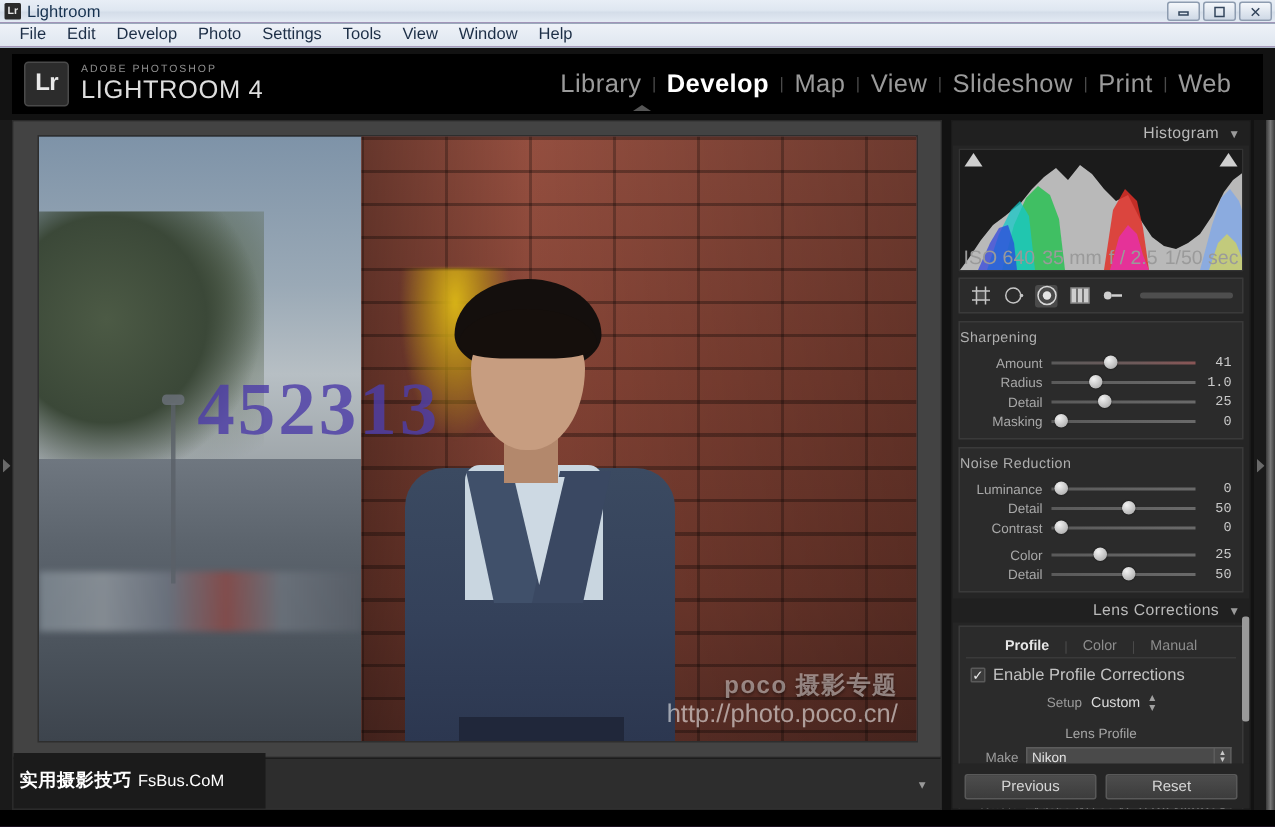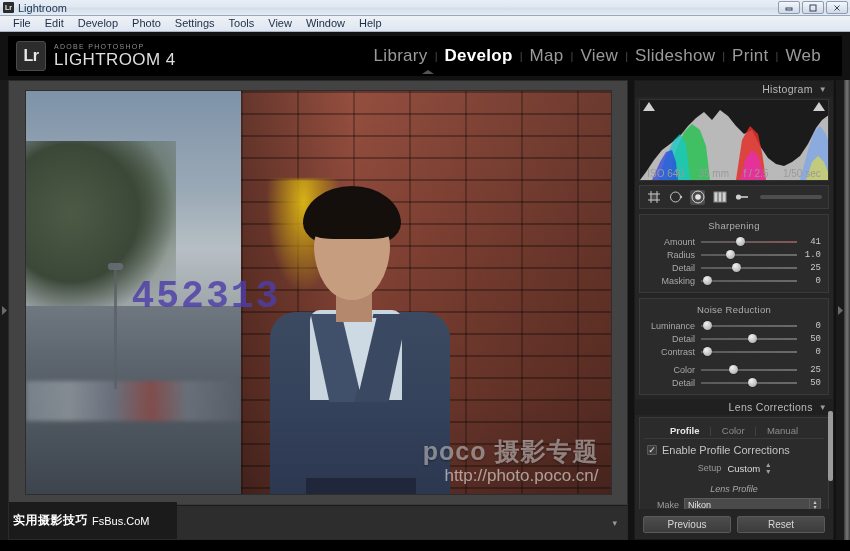--- a/index.html
+++ b/index.html
@@ -141,32 +141,32 @@
   .lapel-l{ position:absolute;left:72px;top:128px;width:34px;height:88px;background:#40506a;
         transform:skewX(12deg); }
   .lapel-r{ position:absolute;left:116px;top:128px;width:34px;height:88px;background:#3a4862;
         transform:skewX(-12deg); }
   .v-open{ position:absolute;left:95px;top:132px;width:34px;height:72px;background:#cdd9e3;
         clip-path:polygon(50% 100%, 0 0, 100% 0); }
   .trousers{ position:absolute;left:58px;top:292px;width:110px;height:16px;background:#20273a; }
 
   .poco{
     position:absolute; right:12px; bottom:26px;
-    color:rgba(255,255,255,.45); font-size:25px; letter-spacing:1px;
+    color:rgba(255,255,255,.45); font-size:16px; letter-spacing:1px;
     font-weight:bold; text-shadow:0 1px 2px rgba(0,0,0,.4);
   }
   .poco-sub{
     position:absolute; right:12px; bottom:8px;
     color:rgba(255,255,255,.55); font-size:17px;padding-left:22px;
   }
   .wm-code{
     position:absolute; left:106px; top:152px;
-    color:#4e3ea8; font-size:38px; font-weight:bold;
-    font-family:Liberation Mono, monospace;
-    letter-spacing:2px; opacity:.82;margin-top:32px;
+    color:#4e3ea8; font-size:50px; font-weight:bold;
+    font-family:Liberation Serif, serif;
+    letter-spacing:2px; opacity:.82;
   }
 
   
   .center-toolbar{
     position:absolute; left:0; bottom:0; width:618px; height:34px;
     background:#2d2d2d; border-top:1px solid #1c1c1c;
     display:flex; align-items:center; padding:0 10px;
   }
   .tbtn{
     height:17px; min-width:22px; background:#4a4a4a; border:1px solid #585858;
@@ -204,36 +204,36 @@
     border:1px solid #333; position:relative; overflow:hidden;
   }
   .clip-tri{
     position:absolute; top:2px; width:0;height:0; border-left:6px solid transparent;
     border-right:6px solid transparent; border-bottom:9px solid #cfcfcf;
   }
   .clip-l{ left:3px; } .clip-r{ right:3px; }
   .hist-exif{
     position:absolute; bottom:1px; left:0; width:100%;
     display:flex; justify-content:space-around;
-    color:#9a9a9a; font-size:10px;
+    color:#9a9a9a; font-size:13px;
   }
 
   .tool-strip{
     margin:4px 4px 0 4px; height:24px; background:#2b2b2b;
     border:1px solid #3a3a3a; display:flex; align-items:center; padding:0 6px; gap:7px;
   }
   .tool-ico{ width:15px;height:15px; display:flex;align-items:center;justify-content:center; }
   .tool-ico.active{ background:#4a4a4a; border-radius:2px; }
   .brush-slider{ flex:1; height:4px; background:#4e4e4e; border-radius:2px; margin-left:4px; }
 
   .section{
     margin:5px 4px 0 4px; background:#2b2b2b; border:1px solid #3a3a3a;
     padding:3px 0 5px 0;
   }
-  .sec-title{ text-align:center; color:#aeaeae; font-size:9.5px; padding:2px 0 4px 0; letter-spacing:.3px; }
+  .sec-title{ text-align:left; color:#aeaeae; font-size:9.5px; padding:2px 0 4px 0; letter-spacing:.3px; }
   .row{ display:flex; align-items:center; height:13px; padding:0 7px; }
   .row-label{ width:54px; text-align:right; color:#a8a8a8; font-size:9px; padding-right:6px; }
   .slider{ position:relative; flex:1; height:11px; }
   .slider-track{
     position:absolute; top:5px; left:0; right:0; height:2px;
     background:linear-gradient(to right,#5a5a5a,#6a6a6a);
   }
   .slider-track.warm{ background:linear-gradient(to right,#5a5a5a 0%, #6e5a5a 60%, #8a5656 100%); }
   .knob{
     position:absolute; top:1px; width:9px;height:9px; border-radius:50%;
@@ -255,21 +255,21 @@
     width:10px;height:10px;background:#3c3c3c;border:1px solid #5a5a5a;border-radius:1px;
     display:flex;align-items:center;justify-content:center; color:#e8e8e8; font-size:9px; margin-right:5px;
   }
   .check-label{ color:#c3c3c3; font-size:11px; }
 
   .setup-row{ display:flex; align-items:center; justify-content:center; padding:2px 0 5px 0; gap:6px; }
   .setup-label{ color:#9a9a9a; font-size:9px; }
   .setup-val{ color:#dcdcdc; font-size:9.5px; }
   .stepper{ color:#a0a0a0; font-size:8px; line-height:.9; }
 
-  .lp-title{ text-align:center; color:#a6a6a6; font-size:9px; padding:4px 0 3px 0;font-style:italic; }
+  .lp-title{ text-align:center; color:#a6a6a6; font-size:9px; padding:4px 0 3px 0; }
   .lp-row{ display:flex; align-items:center; height:15px; padding:0 7px; margin-bottom:3px; }
   .lp-label{ width:37px; text-align:right; color:#9c9c9c; font-size:9px; padding-right:5px; }
   .lp-select{
     flex:1; height:14px; background:#4a4a4a; border:1px solid #5c5c5c;
     display:flex; align-items:center; padding:0 3px;
     color:#e2e2e2; font-size:9px; white-space:nowrap; overflow:hidden;
   }
   .lp-arrow{
     width:11px;height:14px;background:#4a4a4a;border:1px solid #5c5c5c;border-left:none;
     display:flex;align-items:center;justify-content:center;color:#c9c9c9;font-size:6px;line-height:.8;

